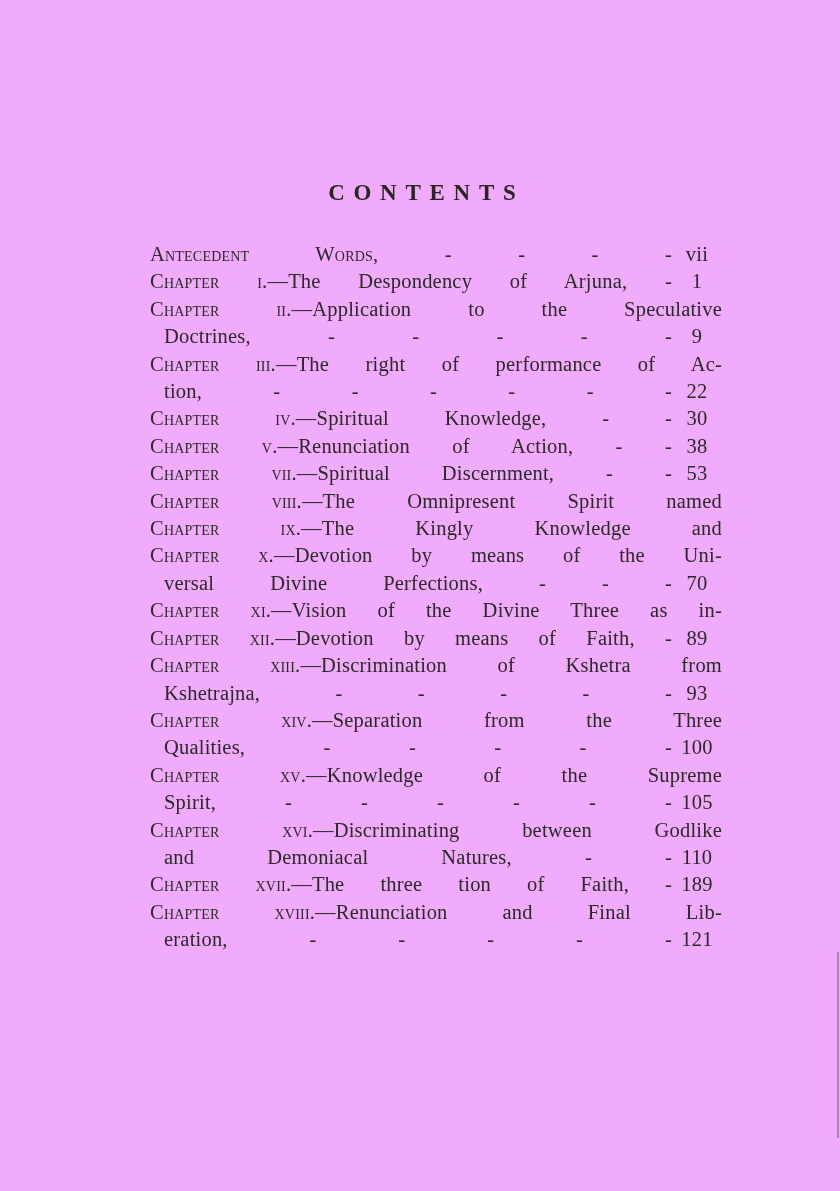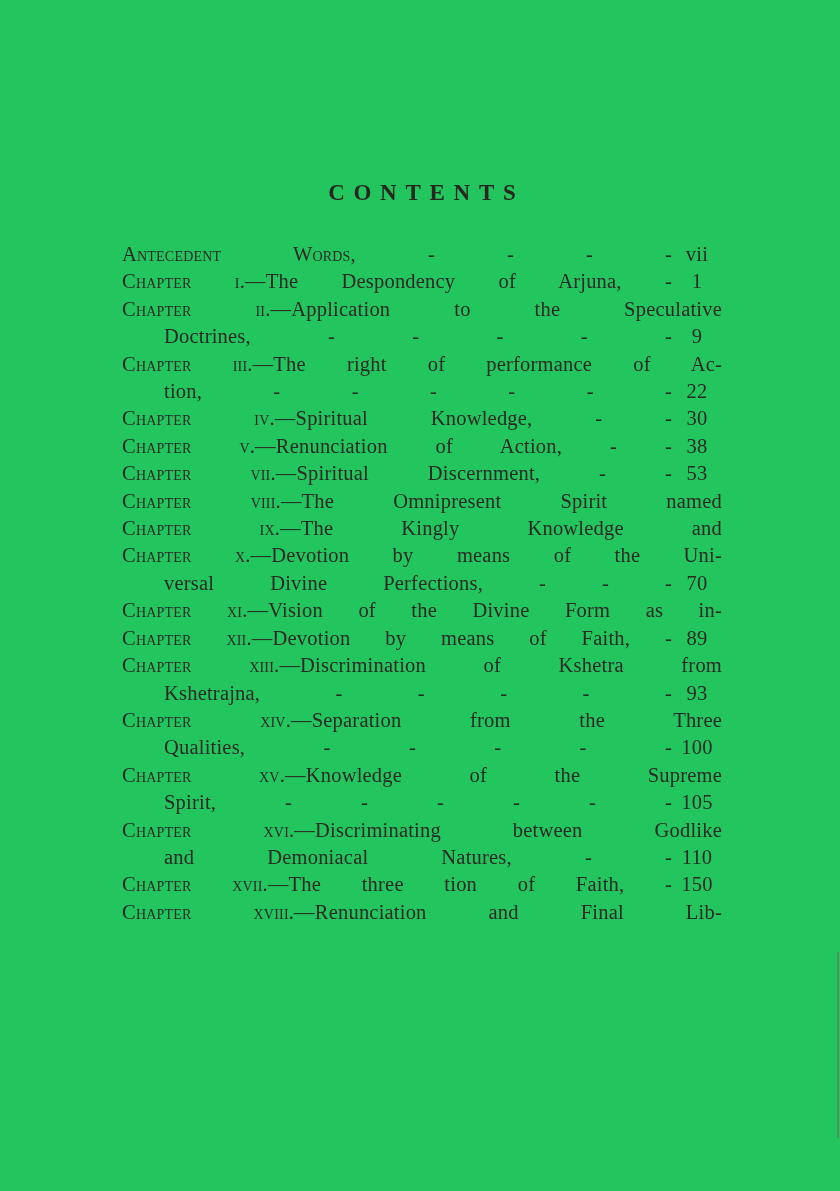--- a/index.html
+++ b/index.html
@@ -11,21 +11,21 @@
     height: 1191px;
     font-family: "Liberation Serif", serif;
     color: #2b2a24;
     overflow: hidden;
   }
   .page {
     position: relative;
     width: 840px;
     height: 1191px;
     padding: 180px 118px 12px 122px;
-    background: #22c55e;
+    background: #f0abfc;
   }
   .title {
     text-align: center;
     font-size: 23px;
     font-weight: bold;
     letter-spacing: 0.38em;
     padding-left: 0.38em; 
     color: #27261f;
     margin-bottom: 35px;
   }
@@ -45,20 +45,21 @@
     min-width: 0;
     text-align: justify;
     text-align-last: justify;
     -moz-text-align-last: justify;
   }
   .toc-line.indent .line-content {
     padding-left: 42px;
   }
   .sc {
     font-variant: small-caps;
+    margin-left: 28px;
   }
   .page-num {
     flex: 0 0 50px;
     text-align: center;
   }
   .scan-artifact {
     position: absolute;
     right: 1px;
     top: 952px;
     width: 2px;
@@ -114,21 +115,21 @@
         <span class="line-content"><span class="sc">Chapter ix.</span><span>—The Kingly Knowledge and</span></span>
       </div>
       <div class="toc-line">
         <span class="line-content"><span class="sc">Chapter x.</span><span>—Devotion by means of the Uni-</span></span>
       </div>
       <div class="toc-line indent">
         <span class="line-content"><span>versal Divine Perfections, - - -</span></span>
         <span class="page-num">70</span>
       </div>
       <div class="toc-line">
-        <span class="line-content"><span class="sc">Chapter xi.</span><span>—Vision of the Divine Form as in-</span></span>
+        <span class="line-content"><span class="sc">Chapter xi.</span><span>—Vision of the Divine Three as in-</span></span>
       </div>
       <div class="toc-line">
         <span class="line-content"><span class="sc">Chapter xii.</span><span>—Devotion by means of Faith, -</span></span>
         <span class="page-num">89</span>
       </div>
       <div class="toc-line">
         <span class="line-content"><span class="sc">Chapter xiii.</span><span>—Discrimination of Kshetra from</span></span>
       </div>
       <div class="toc-line indent">
         <span class="line-content"><span>Kshetrajna, - - - - -</span></span>
@@ -150,20 +151,24 @@
       </div>
       <div class="toc-line">
         <span class="line-content"><span class="sc">Chapter xvi.</span><span>—Discriminating between Godlike</span></span>
       </div>
       <div class="toc-line indent">
         <span class="line-content"><span>and Demoniacal Natures, - -</span></span>
         <span class="page-num">110</span>
       </div>
       <div class="toc-line">
         <span class="line-content"><span class="sc">Chapter xvii.</span><span>—The three tion of Faith, -</span></span>
-        <span class="page-num">150</span>
+        <span class="page-num">189</span>
       </div>
       <div class="toc-line">
         <span class="line-content"><span class="sc">Chapter xviii.</span><span>—Renunciation and Final Lib-</span></span>
+      </div>
+      <div class="toc-line indent">
+        <span class="line-content"><span>eration, - - - - -</span></span>
+        <span class="page-num">121</span>
       </div>
     </main>
   <div class="scan-artifact"></div>
 </div>
 
 </body></html>

